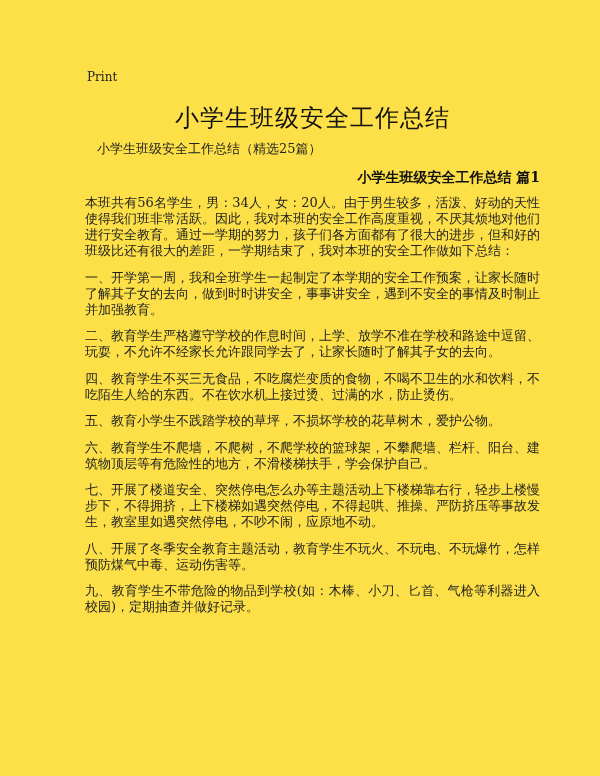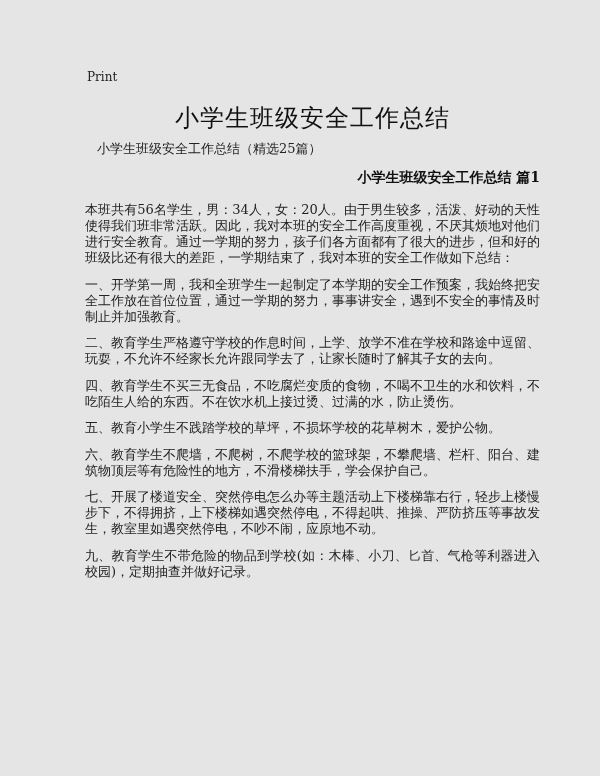--- a/index.html
+++ b/index.html
@@ -4,21 +4,21 @@
 <style>
   html, body {
     margin: 0;
     padding: 0;
     background: #ffffff;
   }
   .page {
     position: relative;
     width: 600px;
     height: 776px;
-    background: #e5e5e5;
+    background: #fde047;
     color: #1f1f1f;
     font-family: "DejaVu Serif", "Liberation Serif", serif;
     overflow: hidden;
     box-sizing: border-box;
     padding: 66px 60px 0 85px;
   }
   .print-link {
     font-size: 12px;
     line-height: 14px;
     color: #222222;
@@ -50,40 +50,41 @@
     text-align: right;
   }
   .body-text p {
     font-size: 13px;
     line-height: 16px;
     color: #222222;
     text-align: justify;
     margin: 0 0 10.5px 0;
   }
   .body-text {
-    margin-top: 16px;
+    margin-top: 9px;
   }
 </style>
 </head>
 <body>
 
 <div class="page">
 
   <span class="print-link">Print</span>
 
   <h1 class="doc-title">小学生班级安全工作总结</h1>
 
   <div class="doc-subtitle">小学生班级安全工作总结（精选25篇）</div>
 
   <h2 class="section-heading">小学生班级安全工作总结 篇1</h2>
 
   <div class="body-text">
     <p>本班共有56名学生，男：34人，女：20人。由于男生较多，活泼、好动的天性使得我们班非常活跃。因此，我对本班的安全工作高度重视，不厌其烦地对他们进行安全教育。通过一学期的努力，孩子们各方面都有了很大的进步，但和好的班级比还有很大的差距，一学期结束了，我对本班的安全工作做如下总结：</p>
-    <p>一、开学第一周，我和全班学生一起制定了本学期的安全工作预案，我始终把安全工作放在首位位置，通过一学期的努力，事事讲安全，遇到不安全的事情及时制止并加强教育。</p>
+    <p>一、开学第一周，我和全班学生一起制定了本学期的安全工作预案，让家长随时了解其子女的去向，做到时时讲安全，事事讲安全，遇到不安全的事情及时制止并加强教育。</p>
     <p>二、教育学生严格遵守学校的作息时间，上学、放学不准在学校和路途中逗留、玩耍，不允许不经家长允许跟同学去了，让家长随时了解其子女的去向。</p>
     <p>四、教育学生不买三无食品，不吃腐烂变质的食物，不喝不卫生的水和饮料，不吃陌生人给的东西。不在饮水机上接过烫、过满的水，防止烫伤。</p>
     <p>五、教育小学生不践踏学校的草坪，不损坏学校的花草树木，爱护公物。</p>
     <p>六、教育学生不爬墙，不爬树，不爬学校的篮球架，不攀爬墙、栏杆、阳台、建筑物顶层等有危险性的地方，不滑楼梯扶手，学会保护自己。</p>
     <p>七、开展了楼道安全、突然停电怎么办等主题活动上下楼梯靠右行，轻步上楼慢步下，不得拥挤，上下楼梯如遇突然停电，不得起哄、推操、严防挤压等事故发生，教室里如遇突然停电，不吵不闹，应原地不动。</p>
+    <p>八、开展了冬季安全教育主题活动，教育学生不玩火、不玩电、不玩爆竹，怎样预防煤气中毒、运动伤害等。</p>
     <p>九、教育学生不带危险的物品到学校(如：木棒、小刀、匕首、气枪等利器进入校园)，定期抽查并做好记录。</p>
   </div>
 
 </div>
 
 </body></html>

